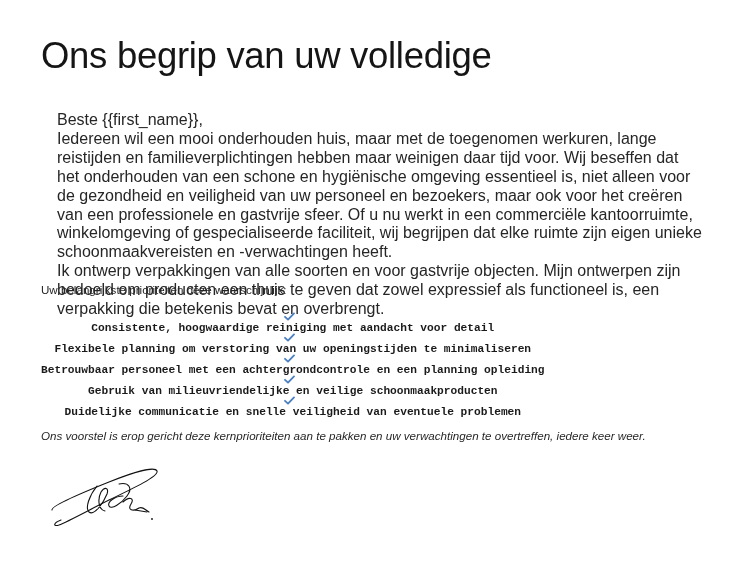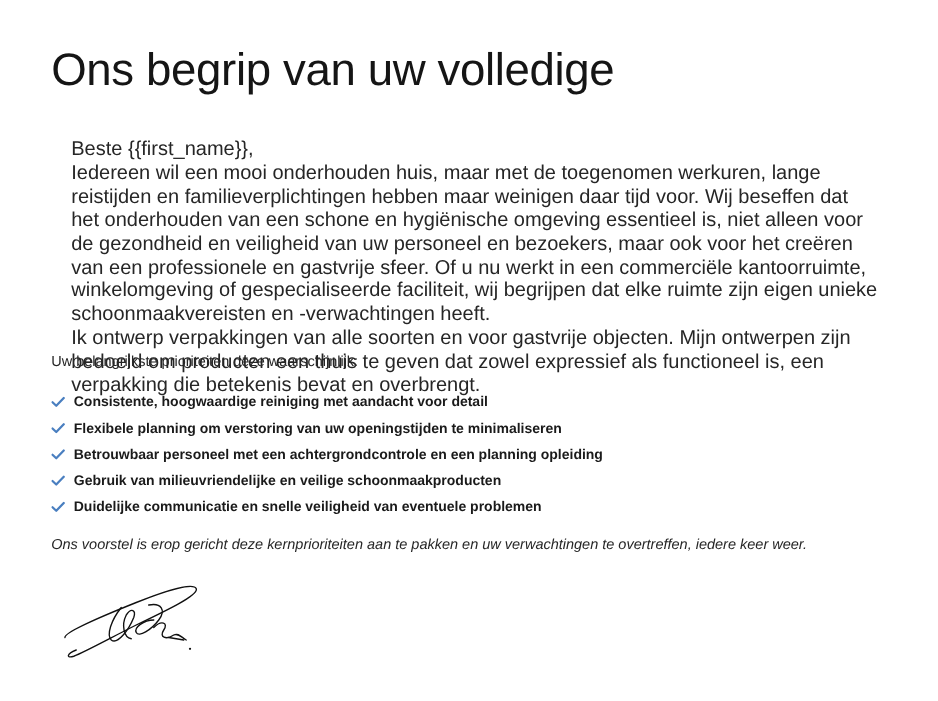--- a/index.html
+++ b/index.html
@@ -63,25 +63,26 @@
       left: 0;
       top: 311px;
       margin: 0;
       padding: 0;
       list-style: none;
     }
     .checklist li {
       display: flex;
       align-items: center;
       height: 21px;
-      font-family: Liberation Sans, sans-serif;
+      font-family: Liberation Mono, monospace;
       font-size: 11.2px;
       font-weight: 700;
       color: #1a1a1a;
       white-space: nowrap;
+      flex-direction: column;
     }
     .check {
       width: 11px;
       height: 11px;
       margin-right: 7px;
       display: inline-flex;
       align-items: center;
       justify-content: center;
       flex: none;
     }

